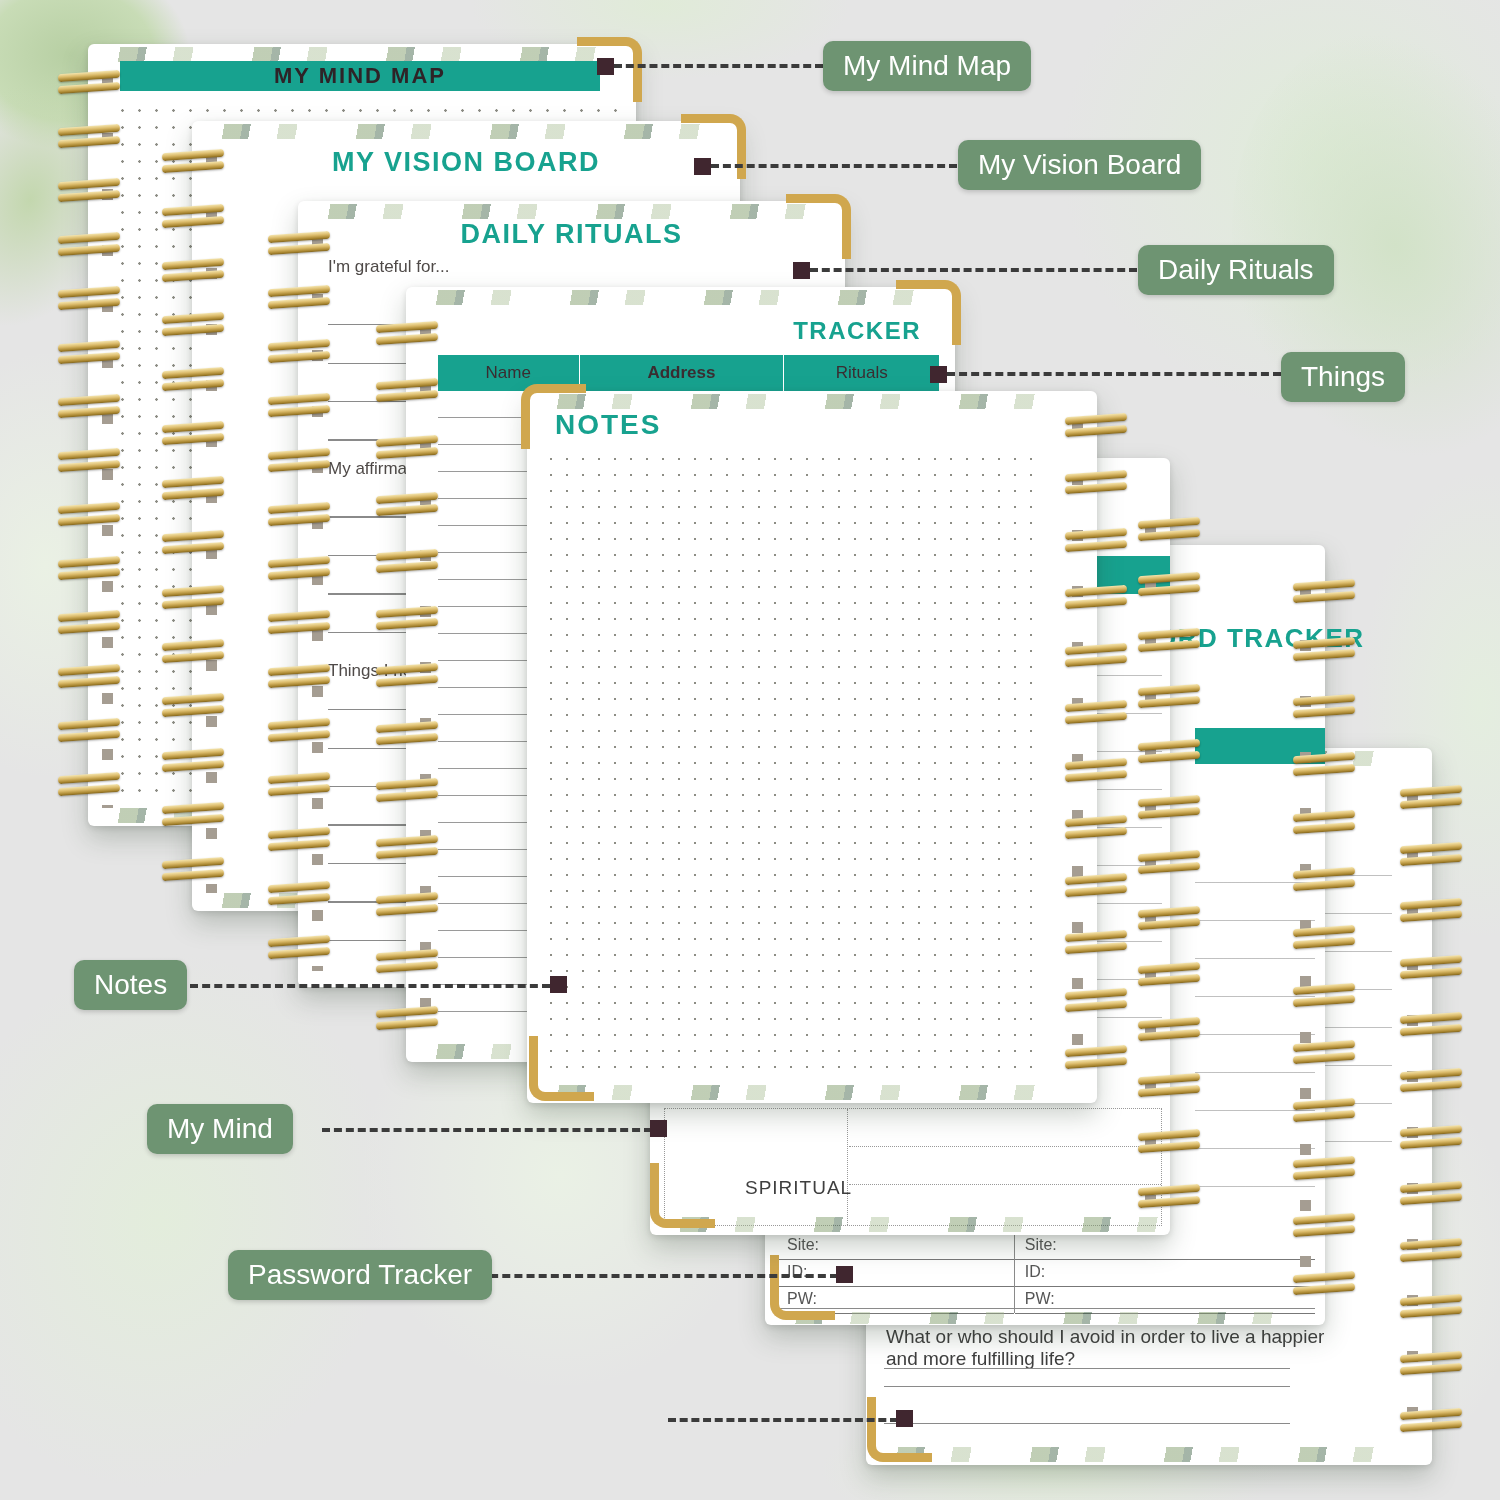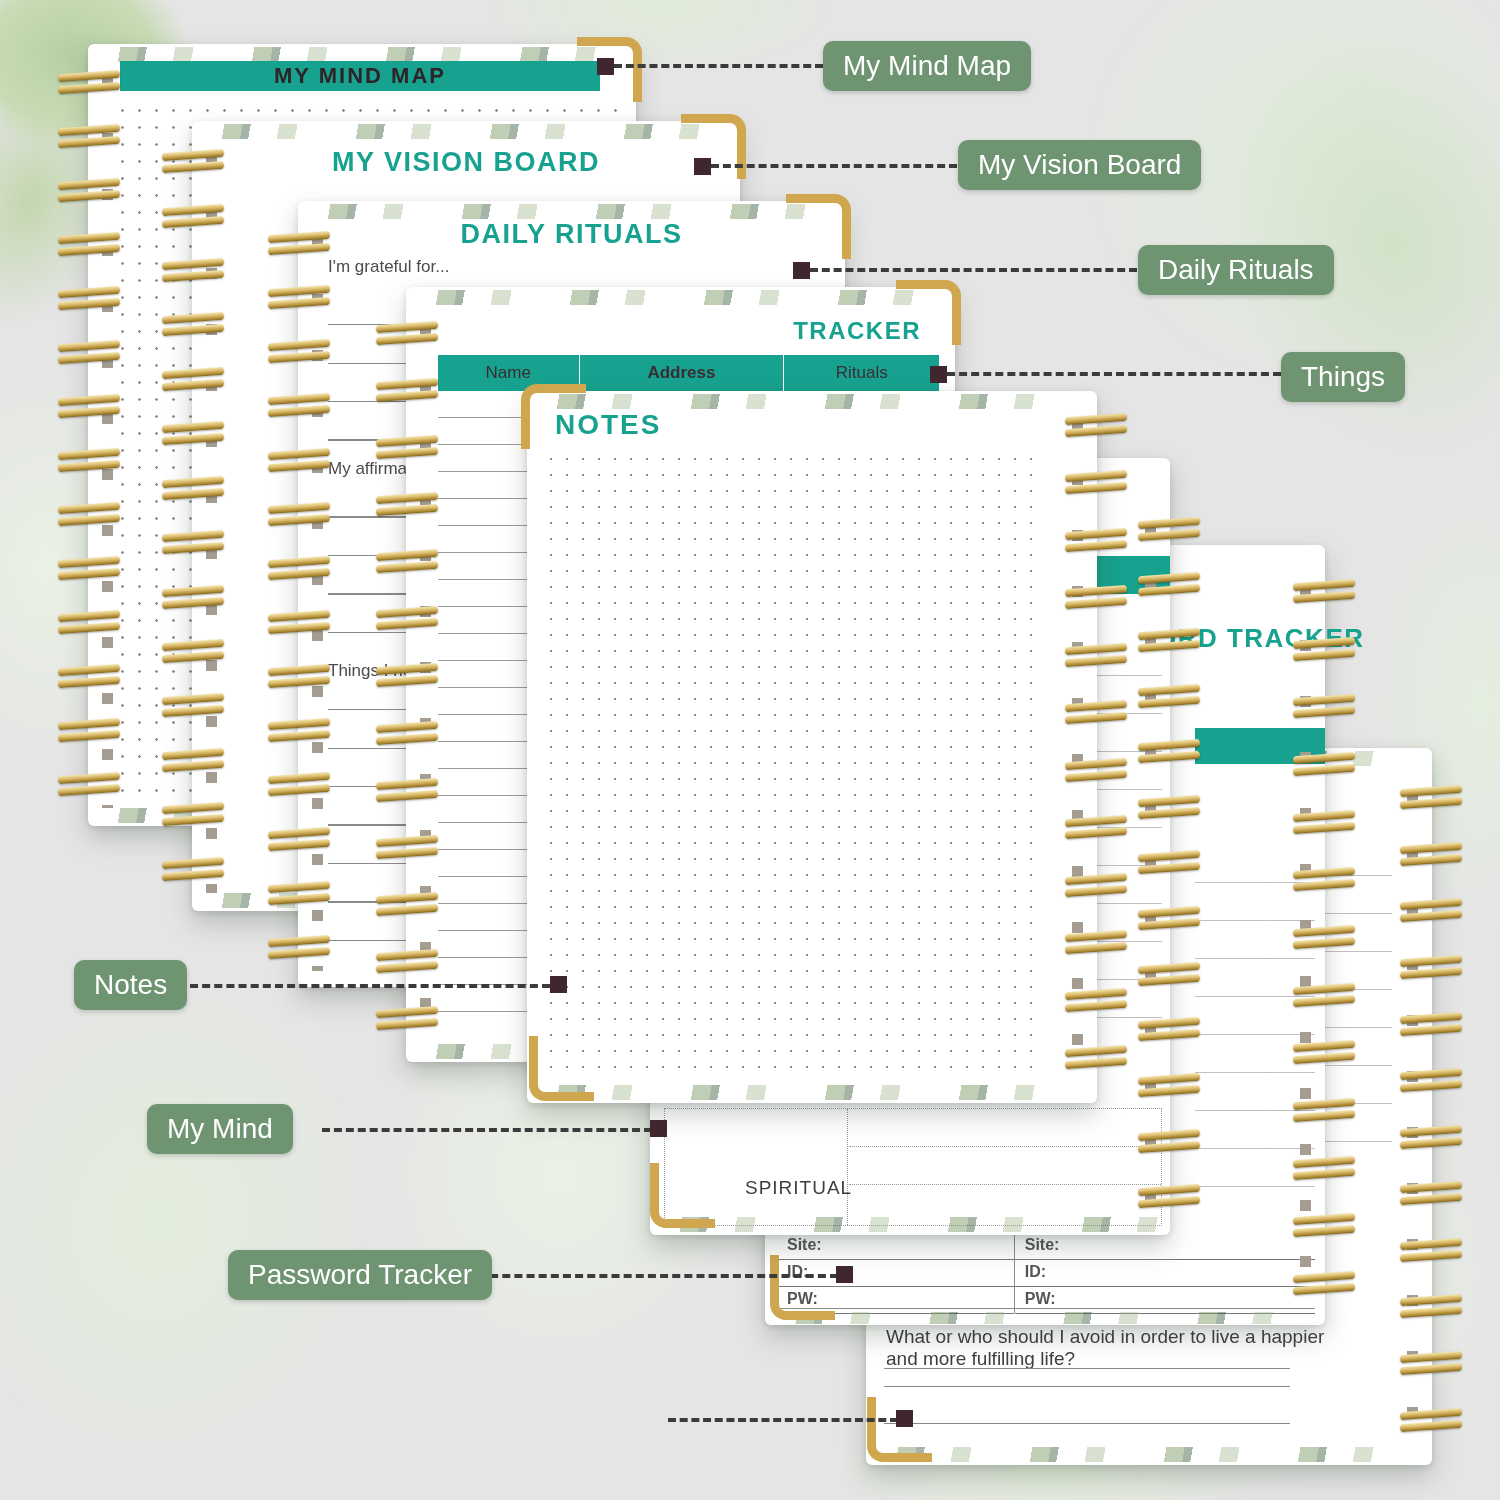--- a/index.html
+++ b/index.html
@@ -211,21 +211,21 @@
           <div class="coil"></div>
           <div class="coil"></div>
         </div>
       </div>
   </section>
 
   <section class="page" style="left:765px;top:545px;width:560px;height:780px;z-index:6;">
     <div class="ttl" style="position:absolute;left:290px;top:78px;font-size:26px;white-space:nowrap;">PASSWORD TRACKER</div>
     <div class="teal" style="position:absolute;left:430px;right:0;top:183px;height:36px;"></div>
     <div class="faintrules" style="position:absolute;right:10px;width:120px;top:300px;bottom:120px;"></div>
-    <div style="position:absolute;left:12px;right:10px;top:688px;height:80px;display:flex;font-weight:bold;">
+    <div style="position:absolute;left:12px;right:10px;top:688px;height:80px;display:flex;">
       <div style="flex:0 0 44%;">
         <div class="fieldrow">Site:</div>
         <div class="fieldrow">ID:</div>
         <div class="fieldrow">PW:</div>
       </div>
       <div style="flex:1;border-left:1px solid #8a8a8a;">
         <div class="fieldrow">Site:</div>
         <div class="fieldrow">ID:</div>
         <div class="fieldrow">PW:</div>
       </div>

